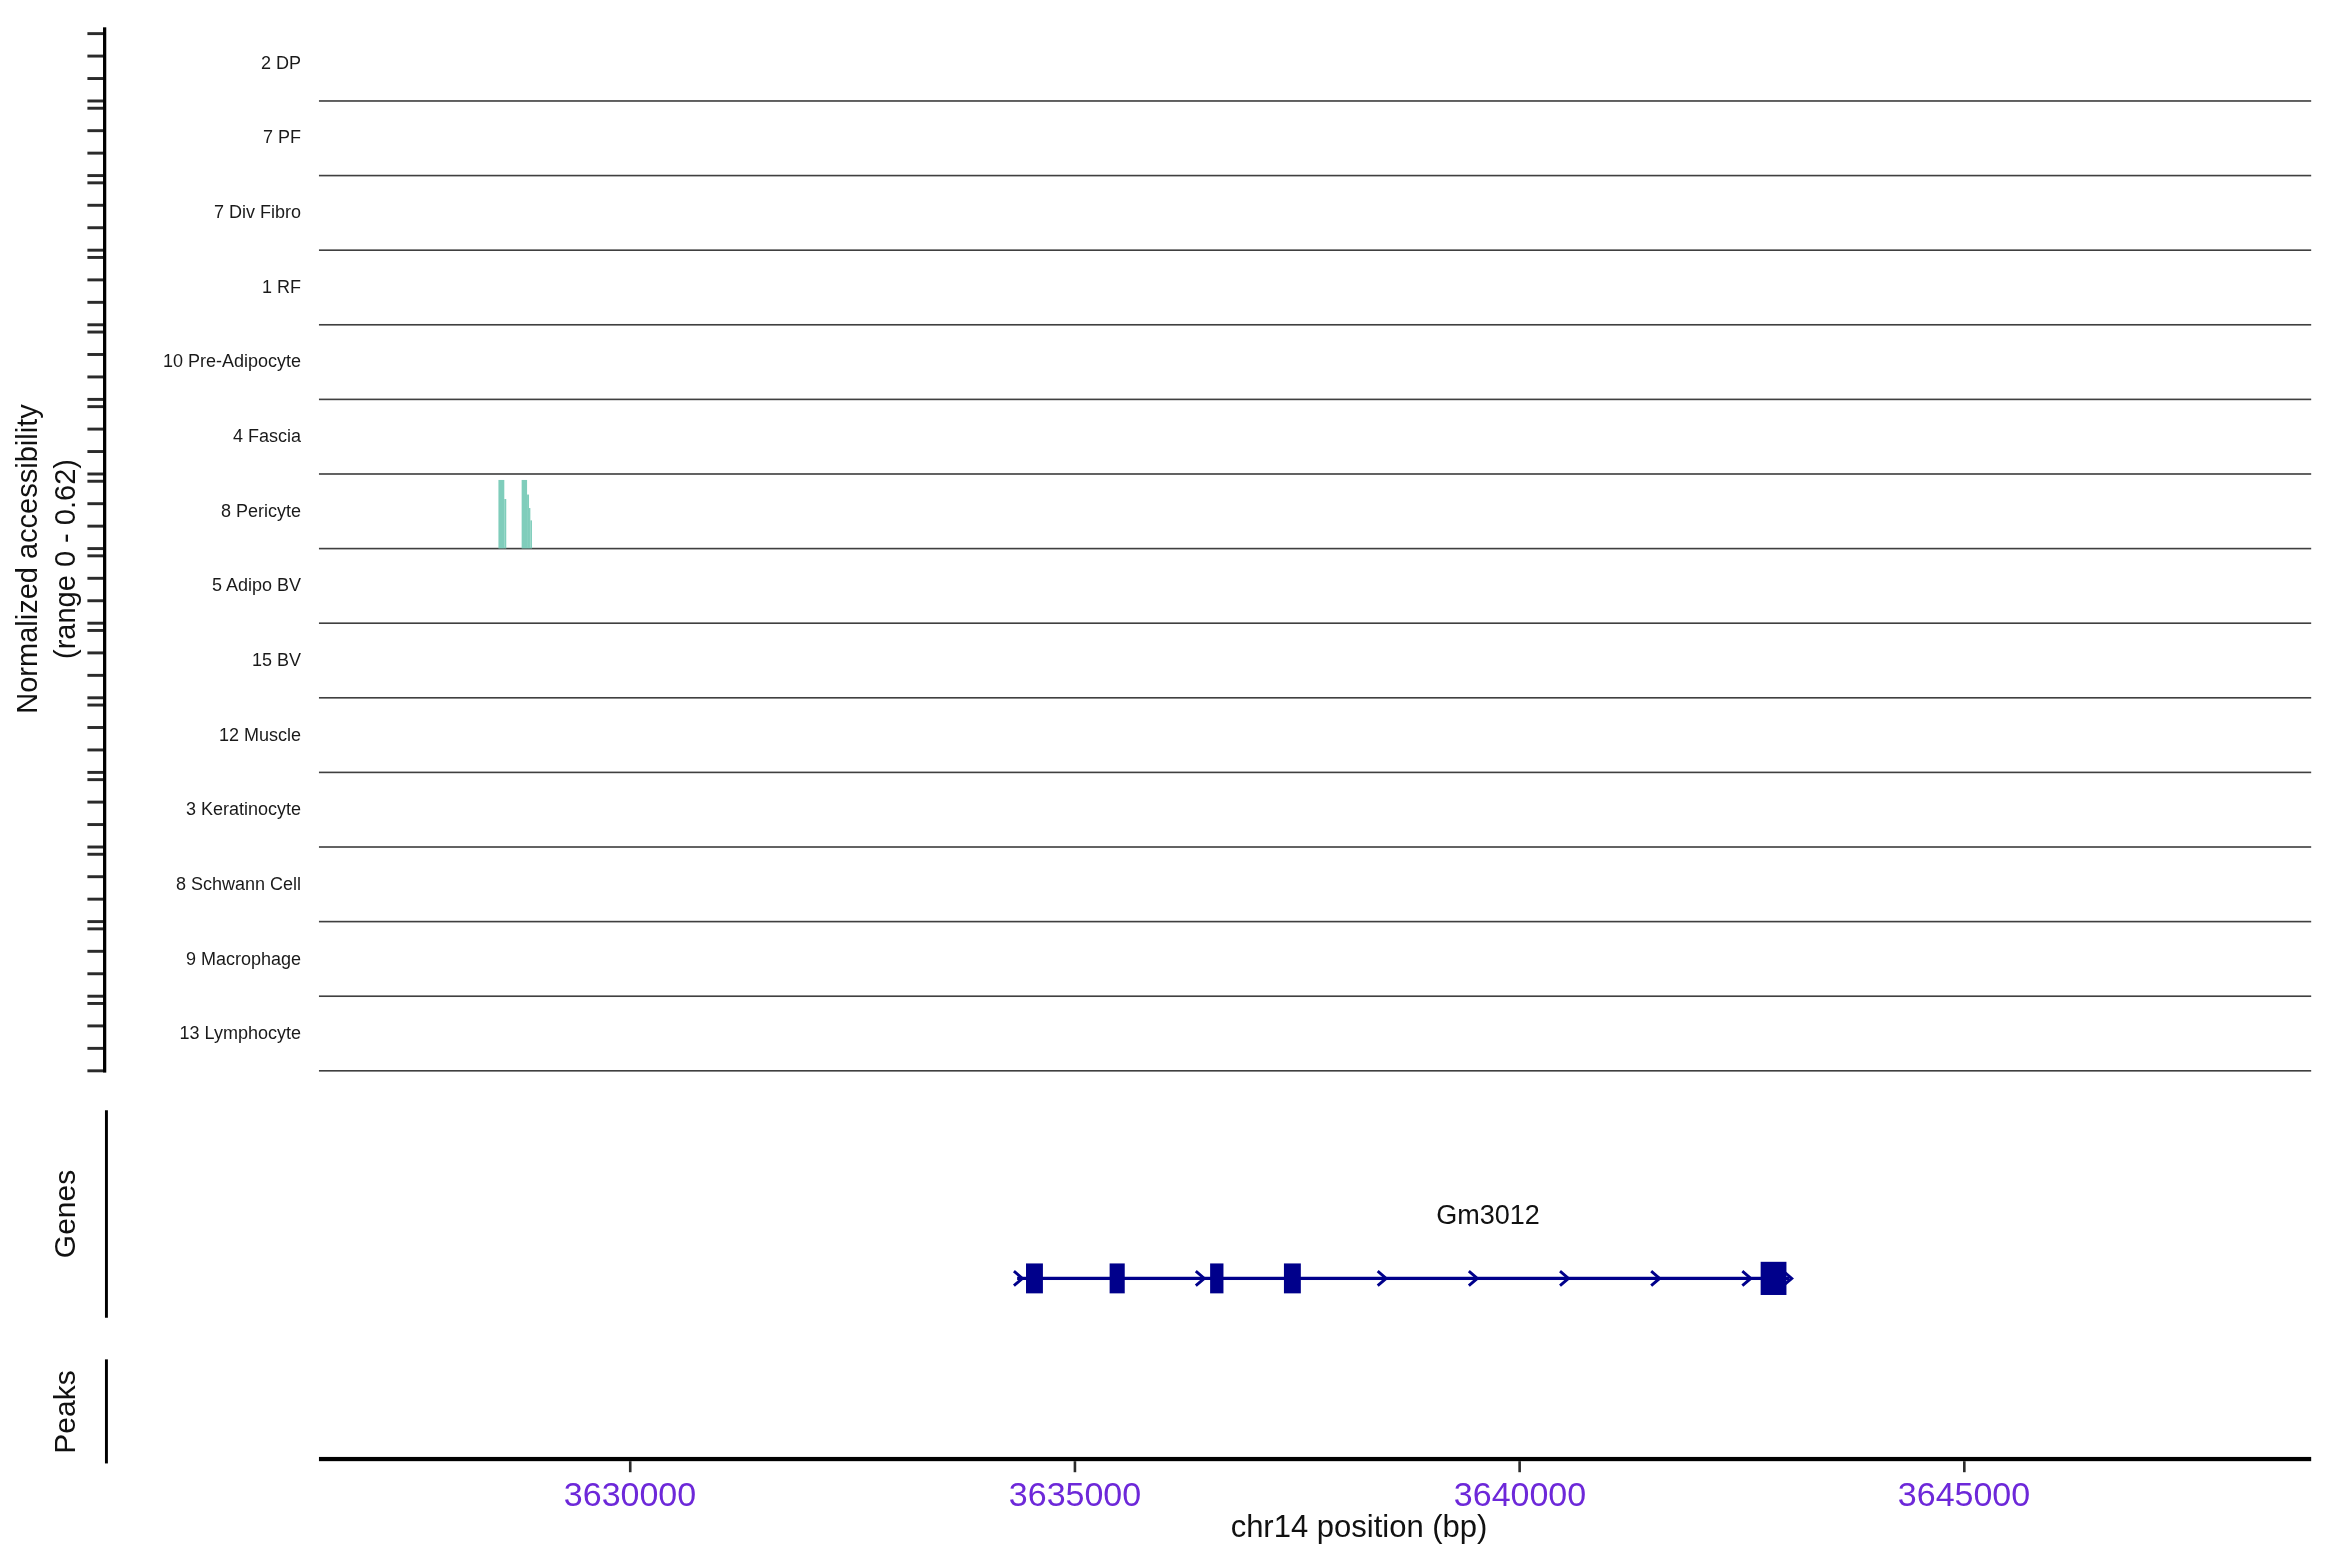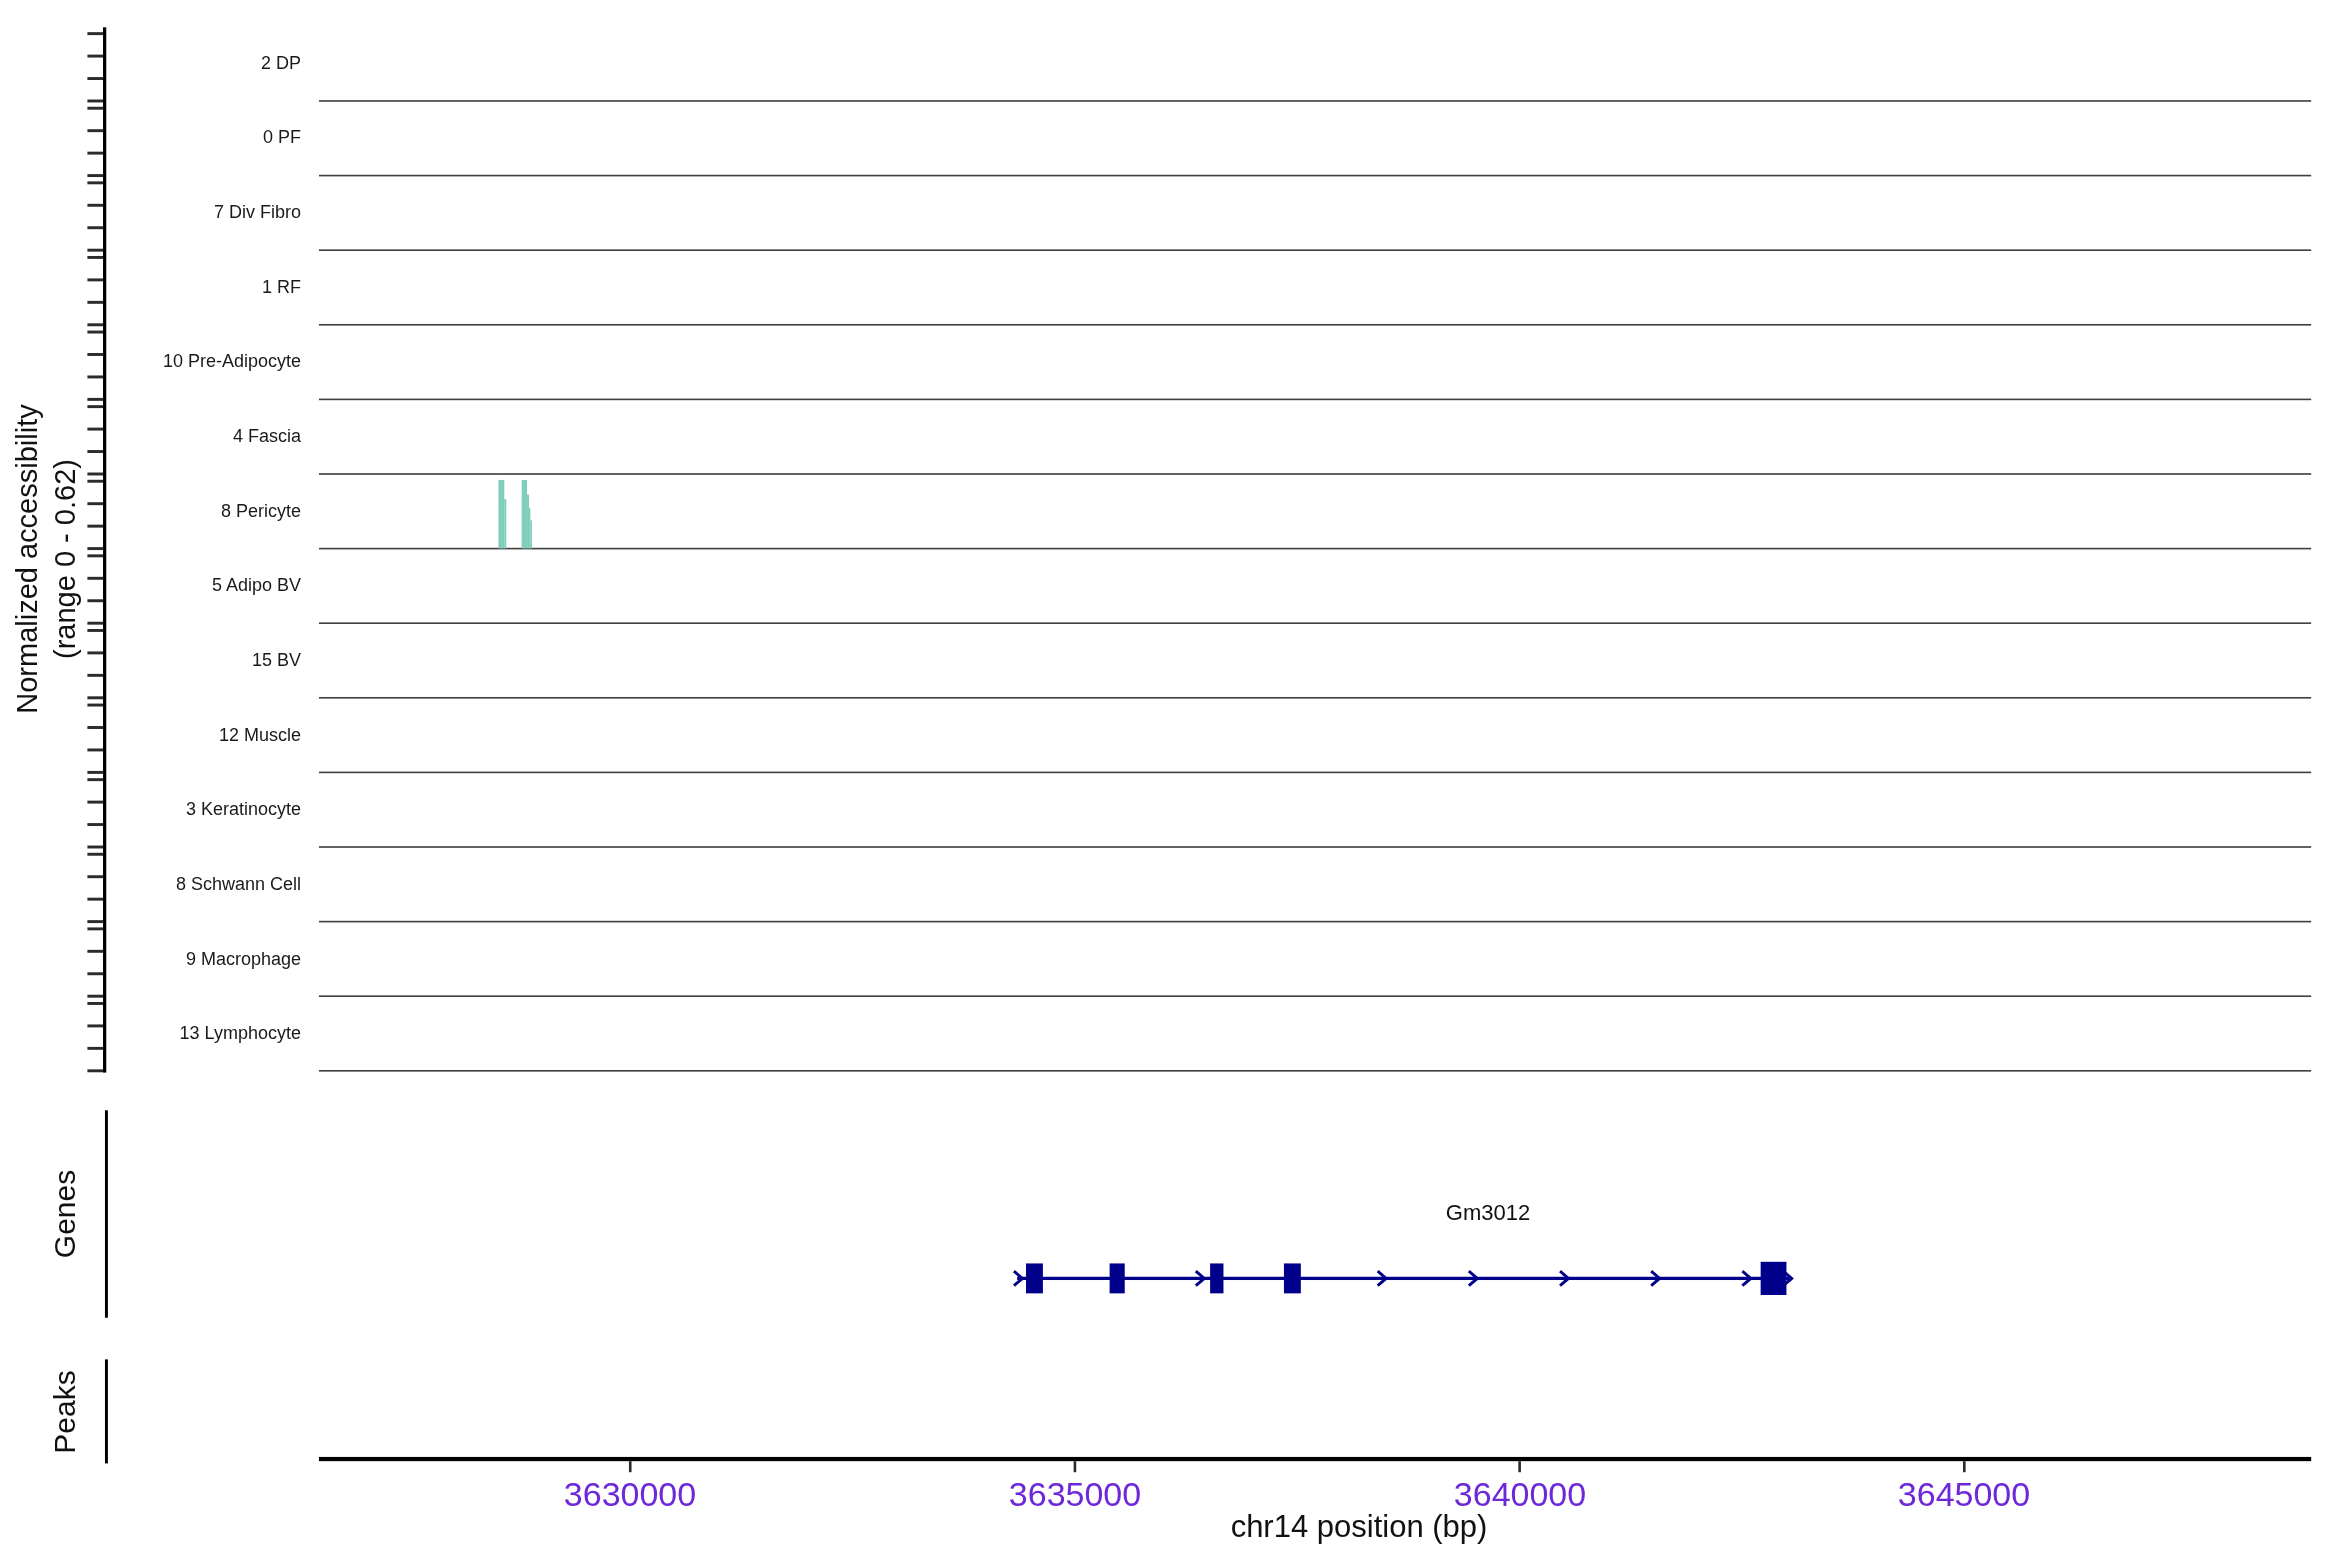--- a/index.html
+++ b/index.html
@@ -49,21 +49,21 @@
     color: #111111;
     white-space: nowrap;
   }
   .section-label.genes { left: 65px; top: 1214px; }
   .section-label.peaks { left: 65px; top: 1412px; }
 
   .gene-name {
     position: absolute;
     top: 1200px;
     transform: translateX(-50%);
-    font-size: 22px;
+    font-size: 27px;
     color: #111111;
     white-space: nowrap;
   }
 
   .x-tick-label {
     position: absolute;
     top: 1475px;
     transform: translateX(-50%);
     font-size: 34px;
     color: #6d28d9;
@@ -185,21 +185,21 @@
       <rect x="3017.7098214285716" y="2246.5" width="4" height="17" fill="#2b2b2b"></rect>
     </svg>
 
   <div class="y-axis-label">
     <div>Normalized accessibility</div>
     <div>(range 0 - 0.62)</div>
   </div>
 
   <div class="track-labels" id="track-labels" style="top: 26px; height: 1045px;">
     <div class="track-label">2 DP</div>
-    <div class="track-label">0 PF</div>
+    <div class="track-label">7 PF</div>
     <div class="track-label">7 Div Fibro</div>
     <div class="track-label">1 RF</div>
     <div class="track-label">10 Pre-Adipocyte</div>
     <div class="track-label">4 Fascia</div>
     <div class="track-label">8 Pericyte</div>
     <div class="track-label">5 Adipo BV</div>
     <div class="track-label">15 BV</div>
     <div class="track-label">12 Muscle</div>
     <div class="track-label">3 Keratinocyte</div>
     <div class="track-label">8 Schwann Cell</div>

